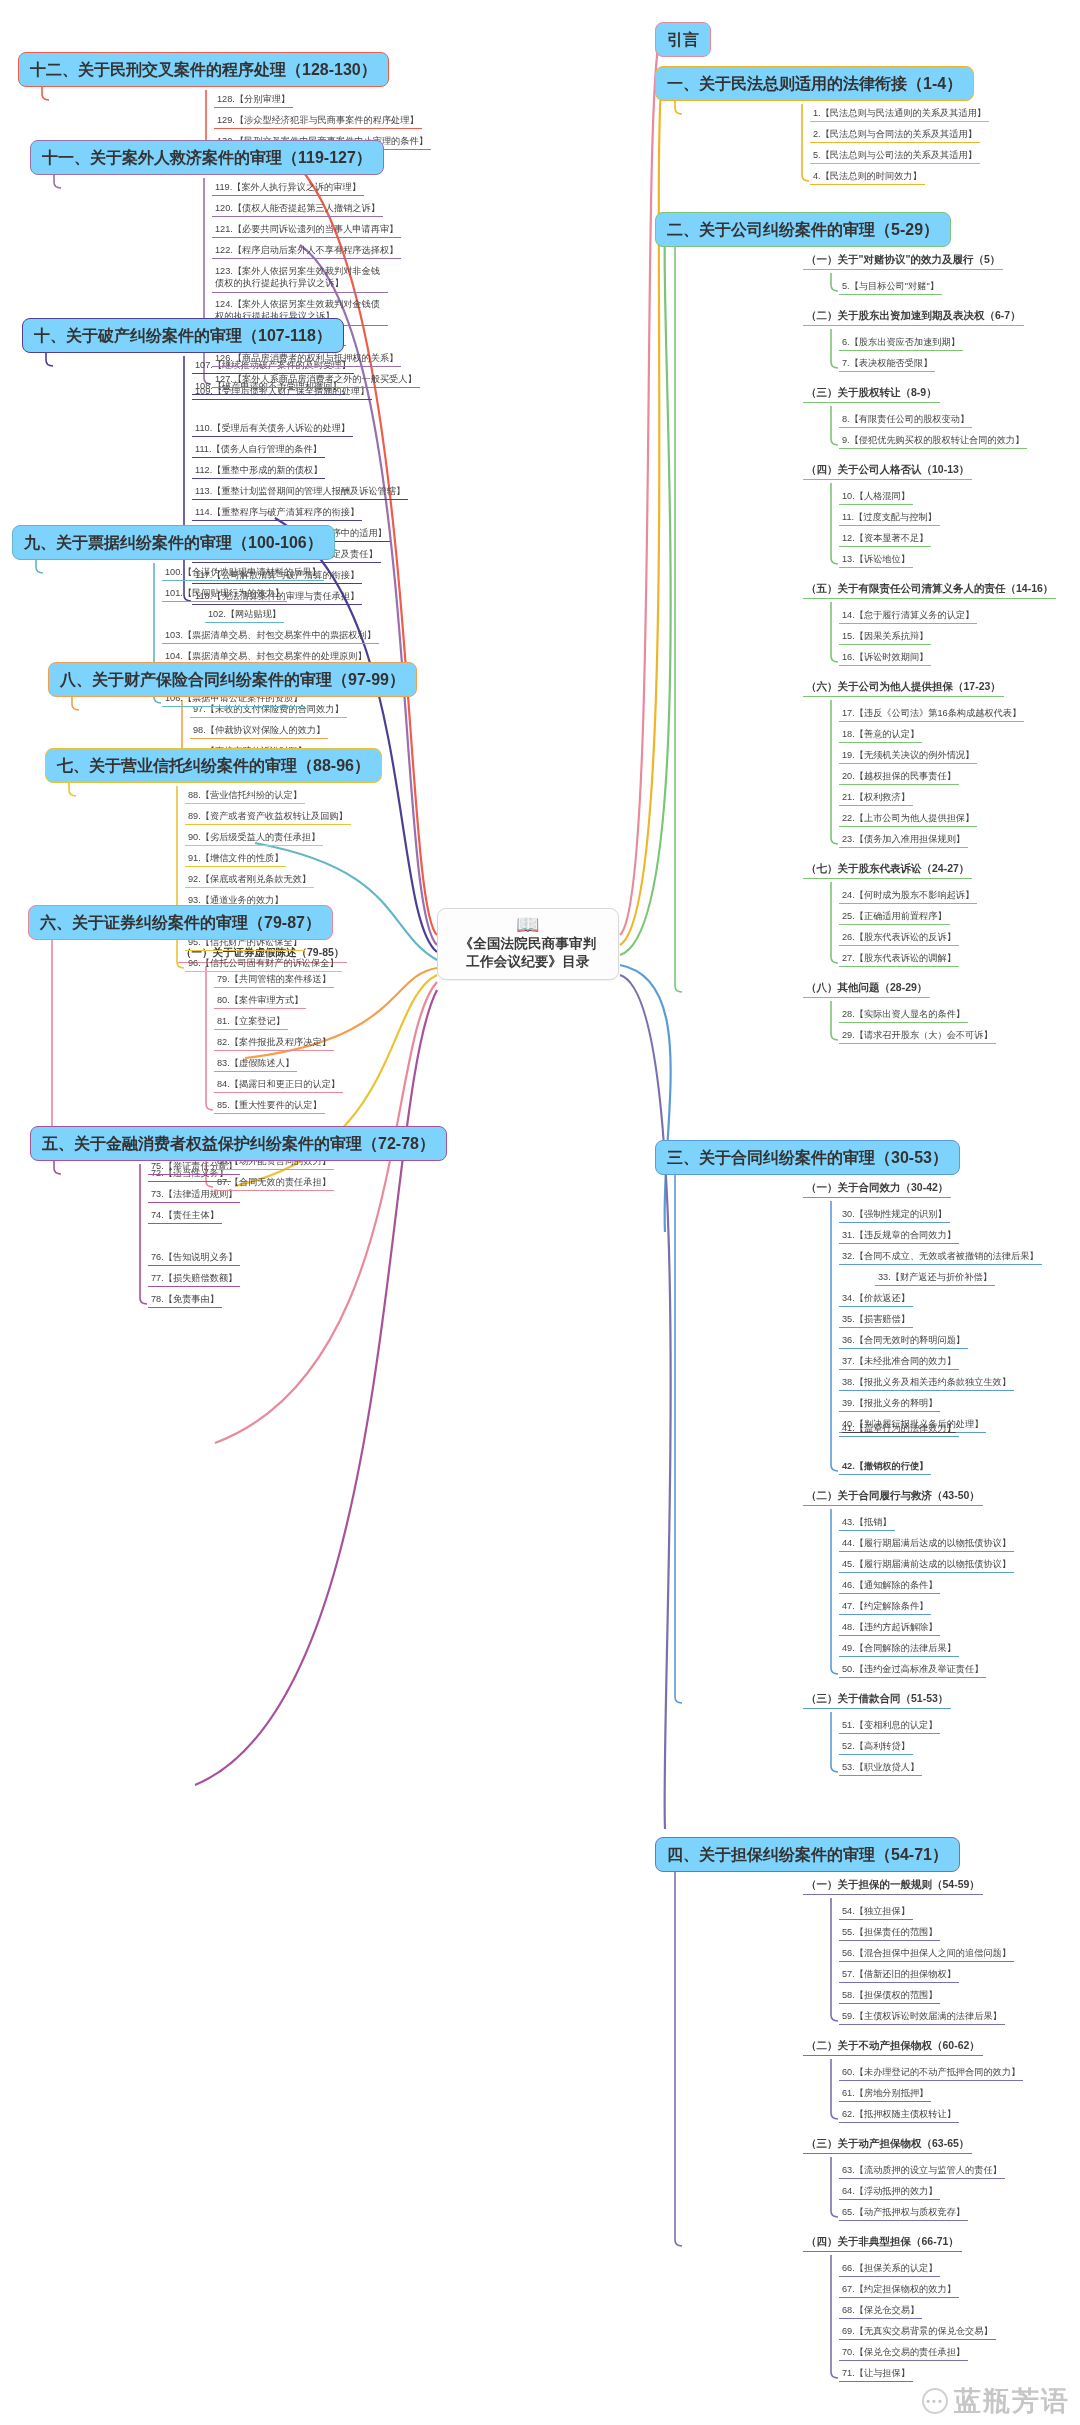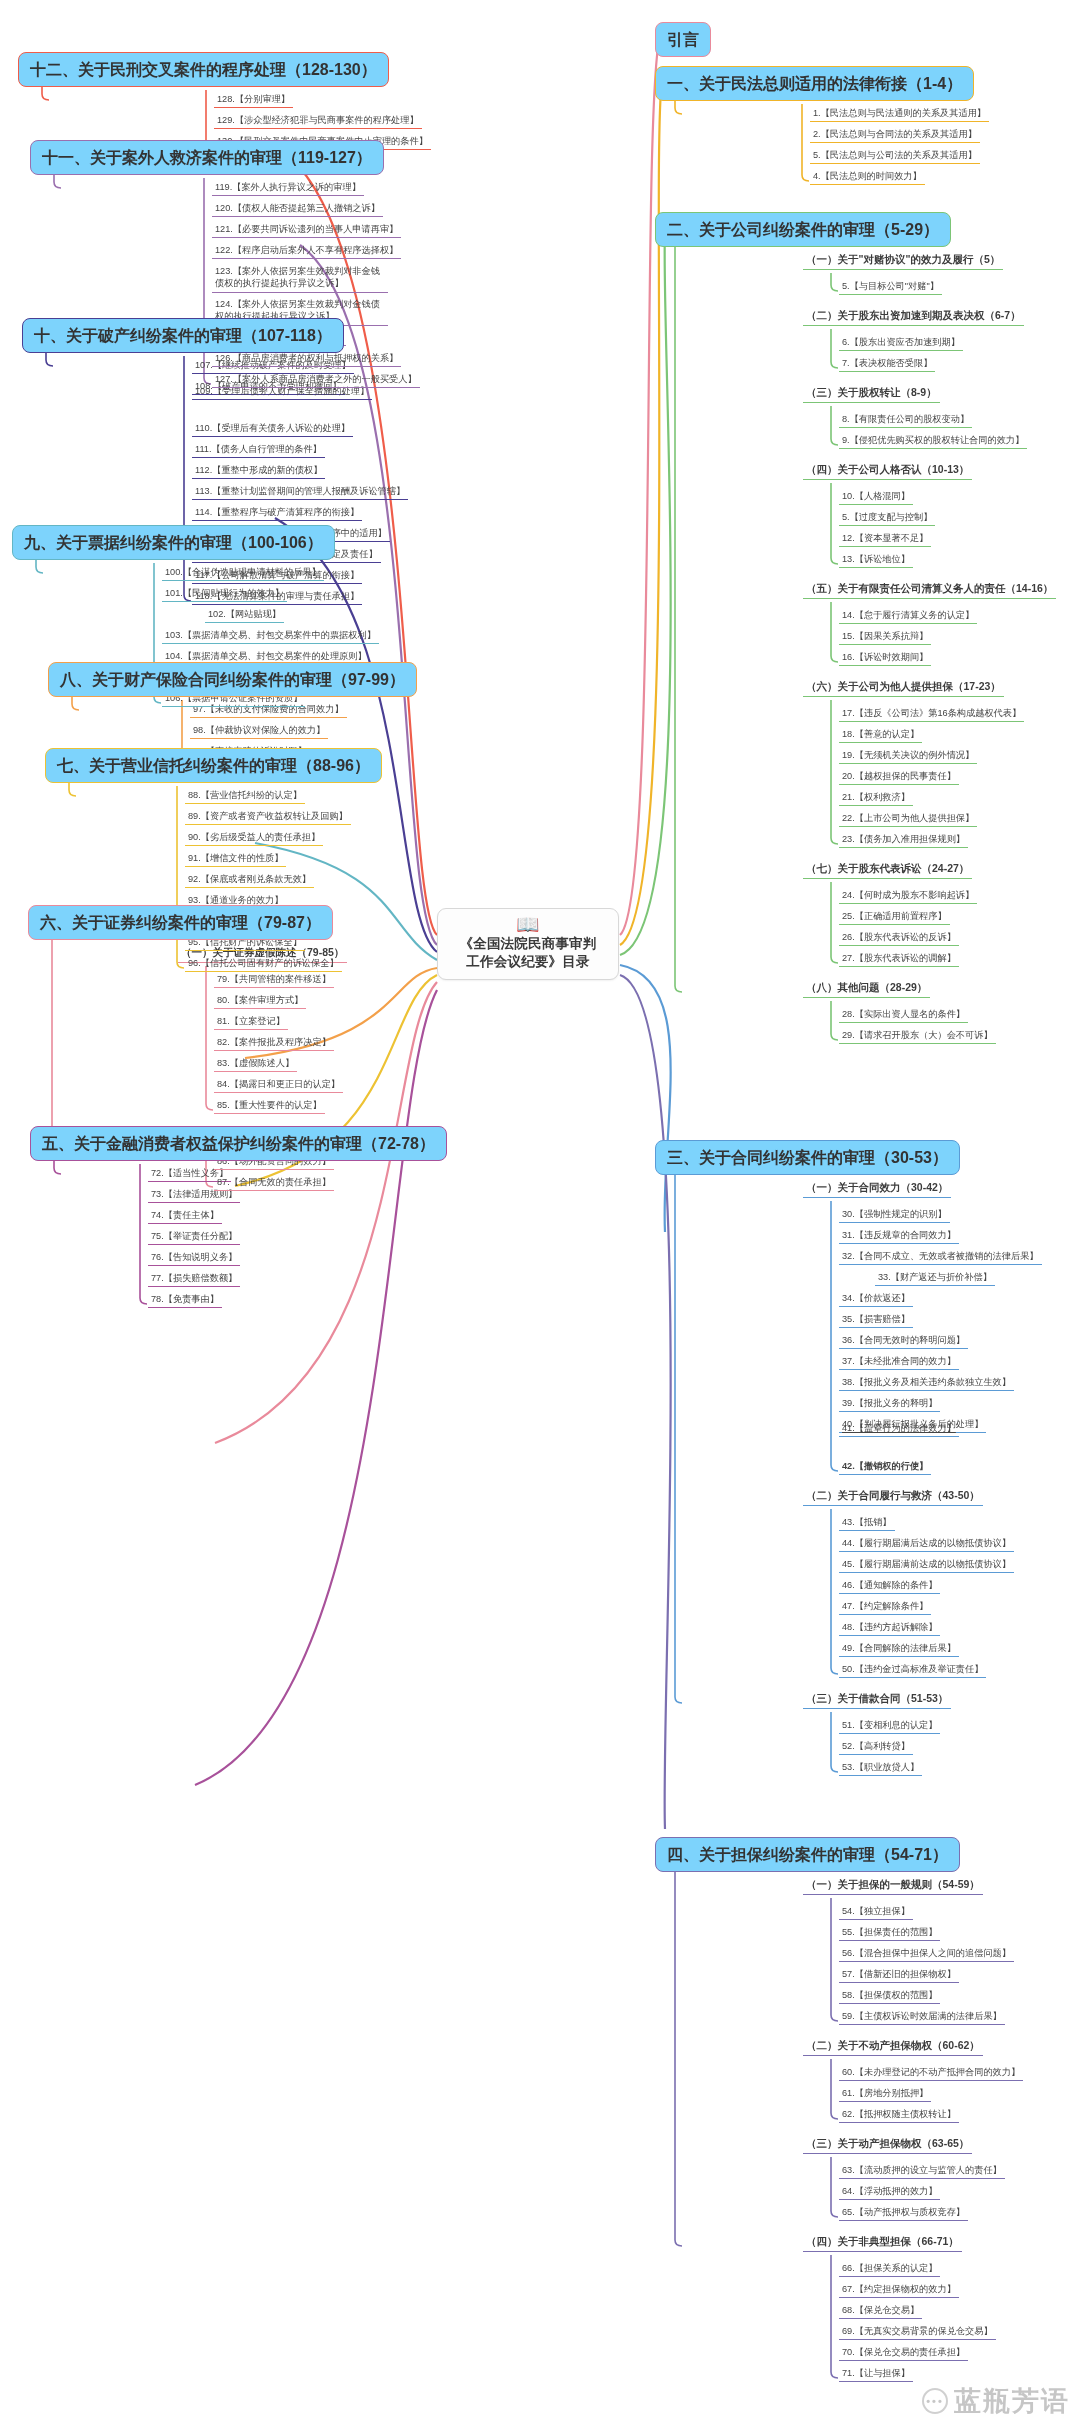--- a/index.html
+++ b/index.html
@@ -169,21 +169,21 @@
       <div class="group u-green" style="left: 803px; top: 252px;">（一）关于"对赌协议"的效力及履行（5）</div>
       <div class="leaf u-green" style="left: 839px; top: 279px;">5.【与目标公司"对赌"】</div>
       <div class="group u-green" style="left: 803px; top: 308px;">（二）关于股东出资加速到期及表决权（6-7）</div>
       <div class="leaf u-green" style="left: 839px; top: 335px;">6.【股东出资应否加速到期】</div>
       <div class="leaf u-green" style="left: 839px; top: 356px;">7.【表决权能否受限】</div>
       <div class="group u-green" style="left: 803px; top: 385px;">（三）关于股权转让（8-9）</div>
       <div class="leaf u-green" style="left: 839px; top: 412px;">8.【有限责任公司的股权变动】</div>
       <div class="leaf u-green" style="left: 839px; top: 433px;">9.【侵犯优先购买权的股权转让合同的效力】</div>
       <div class="group u-green" style="left: 803px; top: 462px;">（四）关于公司人格否认（10-13）</div>
       <div class="leaf u-green" style="left: 839px; top: 489px;">10.【人格混同】</div>
-      <div class="leaf u-green" style="left: 839px; top: 510px;">5.【过度支配与控制】</div>
+      <div class="leaf u-green" style="left: 839px; top: 510px;">11.【过度支配与控制】</div>
       <div class="leaf u-green" style="left: 839px; top: 531px;">12.【资本显著不足】</div>
       <div class="leaf u-green" style="left: 839px; top: 552px;">13.【诉讼地位】</div>
       <div class="group u-green" style="left: 803px; top: 581px;">（五）关于有限责任公司清算义务人的责任（14-16）</div>
       <div class="leaf u-green" style="left: 839px; top: 608px;">14.【怠于履行清算义务的认定】</div>
       <div class="leaf u-green" style="left: 839px; top: 629px;">15.【因果关系抗辩】</div>
       <div class="leaf u-green" style="left: 839px; top: 650px;">16.【诉讼时效期间】</div>
       <div class="group u-green" style="left: 803px; top: 679px;">（六）关于公司为他人提供担保（17-23）</div>
       <div class="leaf u-green" style="left: 839px; top: 706px;">17.【违反《公司法》第16条构成越权代表】</div>
       <div class="leaf u-green" style="left: 839px; top: 727px;">18.【善意的认定】</div>
       <div class="leaf u-green" style="left: 839px; top: 748px;">19.【无须机关决议的例外情况】</div>
@@ -247,21 +247,21 @@
       <div class="leaf u-purple" style="left: 839px; top: 2261px;">66.【担保关系的认定】</div>
       <div class="leaf u-purple" style="left: 839px; top: 2282px;">67.【约定担保物权的效力】</div>
       <div class="leaf u-purple" style="left: 839px; top: 2303px;">68.【保兑仓交易】</div>
       <div class="leaf u-purple" style="left: 839px; top: 2324px;">69.【无真实交易背景的保兑仓交易】</div>
       <div class="leaf u-purple" style="left: 839px; top: 2345px;">70.【保兑仓交易的责任承担】</div>
       <div class="leaf u-purple" style="left: 839px; top: 2366px;">71.【让与担保】</div>
       <div class="chapter b-magenta" style="left: 30px; top: 1126px;"><span>五、关于金融消费者权益保护纠纷案件的审理（72-78）</span></div>
       <div class="leaf u-magenta" style="left: 148px; top: 1166px;">72.【适当性义务】</div>
       <div class="leaf u-magenta" style="left: 148px; top: 1187px;">73.【法律适用规则】</div>
       <div class="leaf u-magenta" style="left: 148px; top: 1208px;">74.【责任主体】</div>
-      <div class="leaf u-magenta" style="left: 148px; top: 1229px;">75.【举证责任分配】</div>
+      <div class="leaf u-magenta" style="left: 148px; top: 1159px;">75.【举证责任分配】</div>
       <div class="leaf u-magenta" style="left: 148px; top: 1250px;">76.【告知说明义务】</div>
       <div class="leaf u-magenta" style="left: 148px; top: 1271px;">77.【损失赔偿数额】</div>
       <div class="leaf u-magenta" style="left: 148px; top: 1292px;">78.【免责事由】</div>
       <div class="chapter b-pink" style="left: 28px; top: 905px;"><span>六、关于证券纠纷案件的审理（79-87）</span></div>
       <div class="group u-pink" style="left: 178px; top: 945px;">（一）关于证券虚假陈述（79-85）</div>
       <div class="leaf u-pink" style="left: 214px; top: 972px;">79.【共同管辖的案件移送】</div>
       <div class="leaf u-pink" style="left: 214px; top: 993px;">80.【案件审理方式】</div>
       <div class="leaf u-pink" style="left: 214px; top: 1014px;">81.【立案登记】</div>
       <div class="leaf u-pink" style="left: 214px; top: 1035px;">82.【案件报批及程序决定】</div>
       <div class="leaf u-pink" style="left: 214px; top: 1056px;">83.【虚假陈述人】</div>

